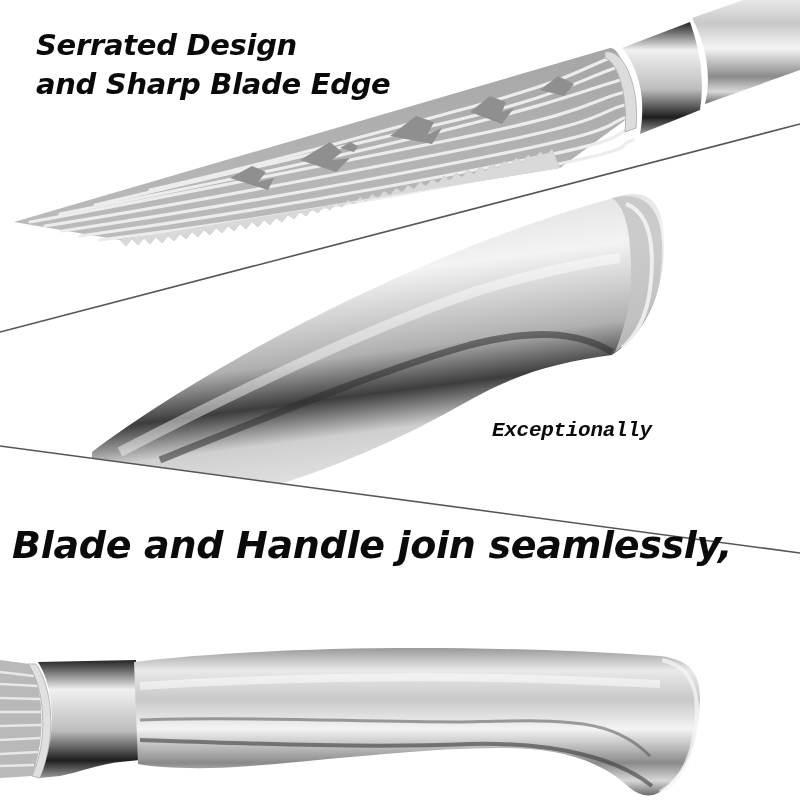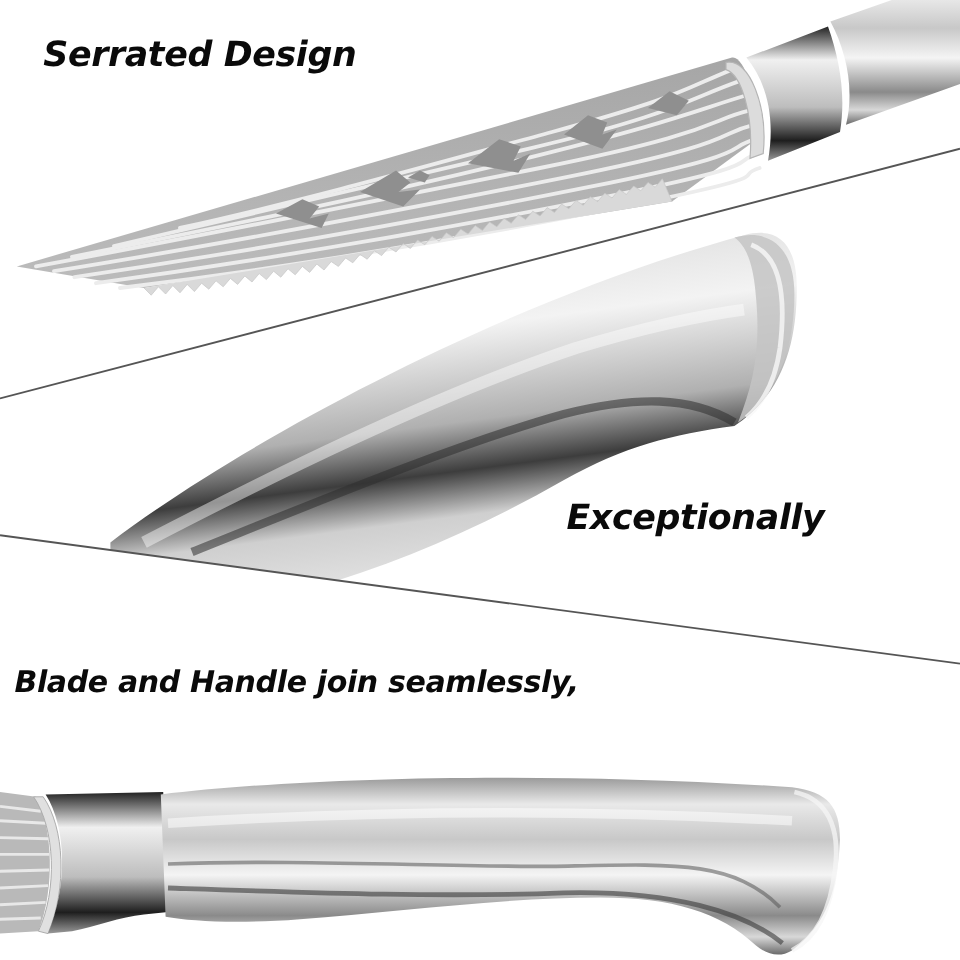--- a/index.html
+++ b/index.html
@@ -10,22 +10,22 @@
       font-family: "DejaVu Sans", "Liberation Sans", sans-serif;
       font-weight: bold;
       font-style: italic;
       color: #0a0a0a;
       letter-spacing: -0.3px;
       margin: 0;
       white-space: nowrap;
     }
     .caption span { display: block; }
     .cap-top { left: 36px; top: 26px; font-size: 29px; line-height: 39px; }
-    .cap-mid { left: 472px; top: 412px; font-size: 29px; line-height: 38px; }
-    .cap-bot { left: 12px; top: 548px; font-size: 25px; line-height: 41px; }
+    .cap-mid { left: 492px; top: 412px; font-size: 21px; line-height: 38px; font-family: Liberation Mono, monospace; }
+    .cap-bot { left: 12px; top: 525px; font-size: 38px; line-height: 41px; }
   </style>
 </head>
 <body>
 
 <svg class="canvas" viewBox="0 0 800 800" xmlns="http://www.w3.org/2000/svg">
   <defs>
     <linearGradient id="steelV" x1="0" y1="0" x2="0" y2="1">
       <stop offset="0" stop-color="#9a9a9a"></stop>
       <stop offset="0.15" stop-color="#e9e9e9"></stop>
       <stop offset="0.35" stop-color="#c8c8c8"></stop>
@@ -144,20 +144,21 @@
       <path d="M140,720 C240,716 360,722 460,722 C560,720 610,716 650,756" fill="none" stroke="#555" stroke-width="3" opacity="0.55"></path>
       <path d="M140,740 C260,744 370,748 470,744 C560,742 620,760 652,786" fill="none" stroke="#3a3a3a" stroke-width="4" opacity="0.6"></path>
       <path d="M140,686 C300,676 480,674 660,684" fill="none" stroke="#ffffff" stroke-width="8" opacity="0.5"></path>
       <path d="M662,660 C690,666 700,690 696,724 C692,760 680,782 660,792" fill="none" stroke="#f5f5f5" stroke-width="4" opacity="0.75"></path>
     </g>
   </g>
 </svg>
 
 <p class="caption cap-top">
   <span>Serrated Design</span>
+  <span>and Sharp Blade Edge</span>
 </p>
 
 <p class="caption cap-mid">
   <span>Exceptionally</span>
 </p>
 
 <p class="caption cap-bot">
   <span>Blade and Handle join seamlessly,</span>
 </p>
 

